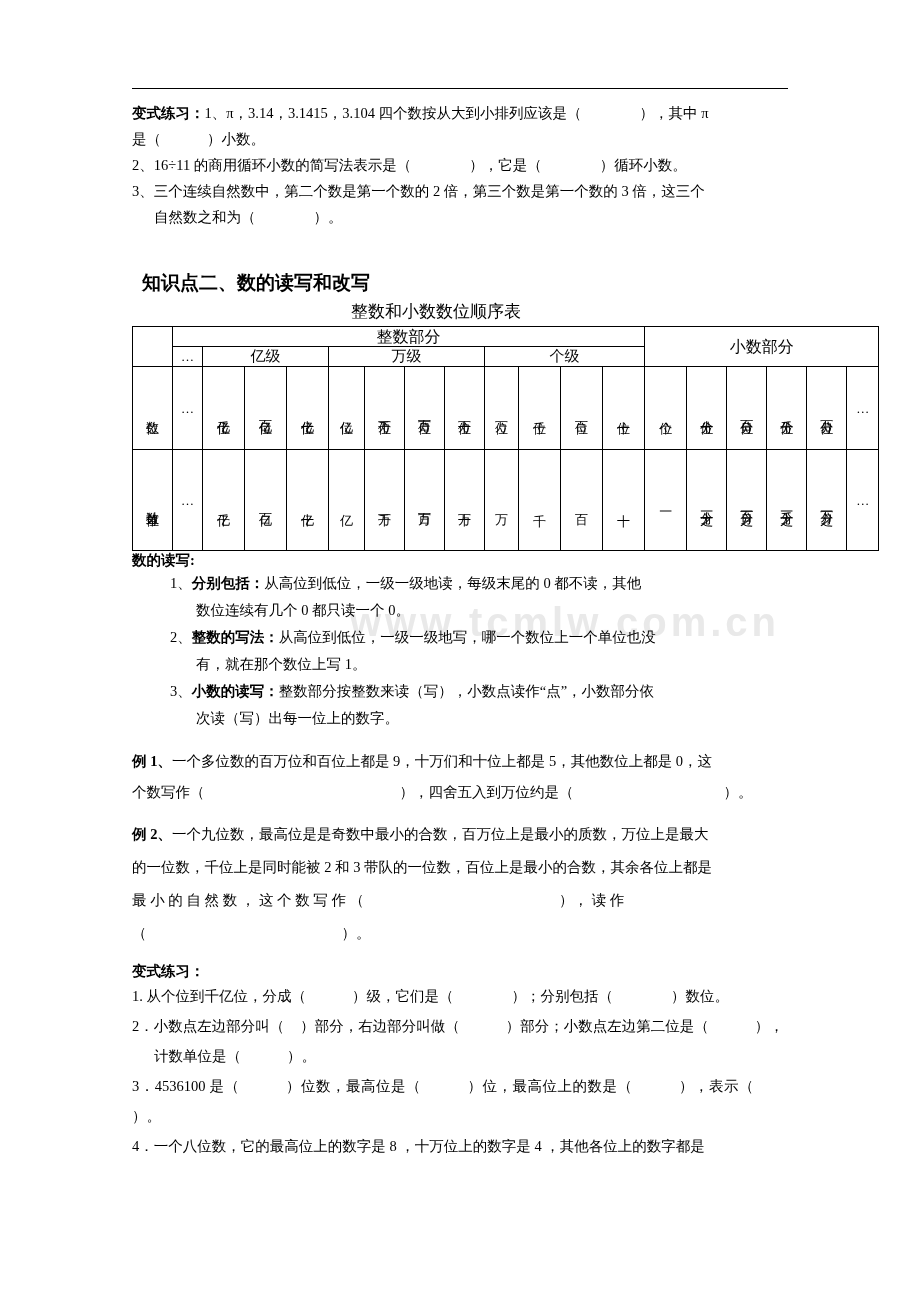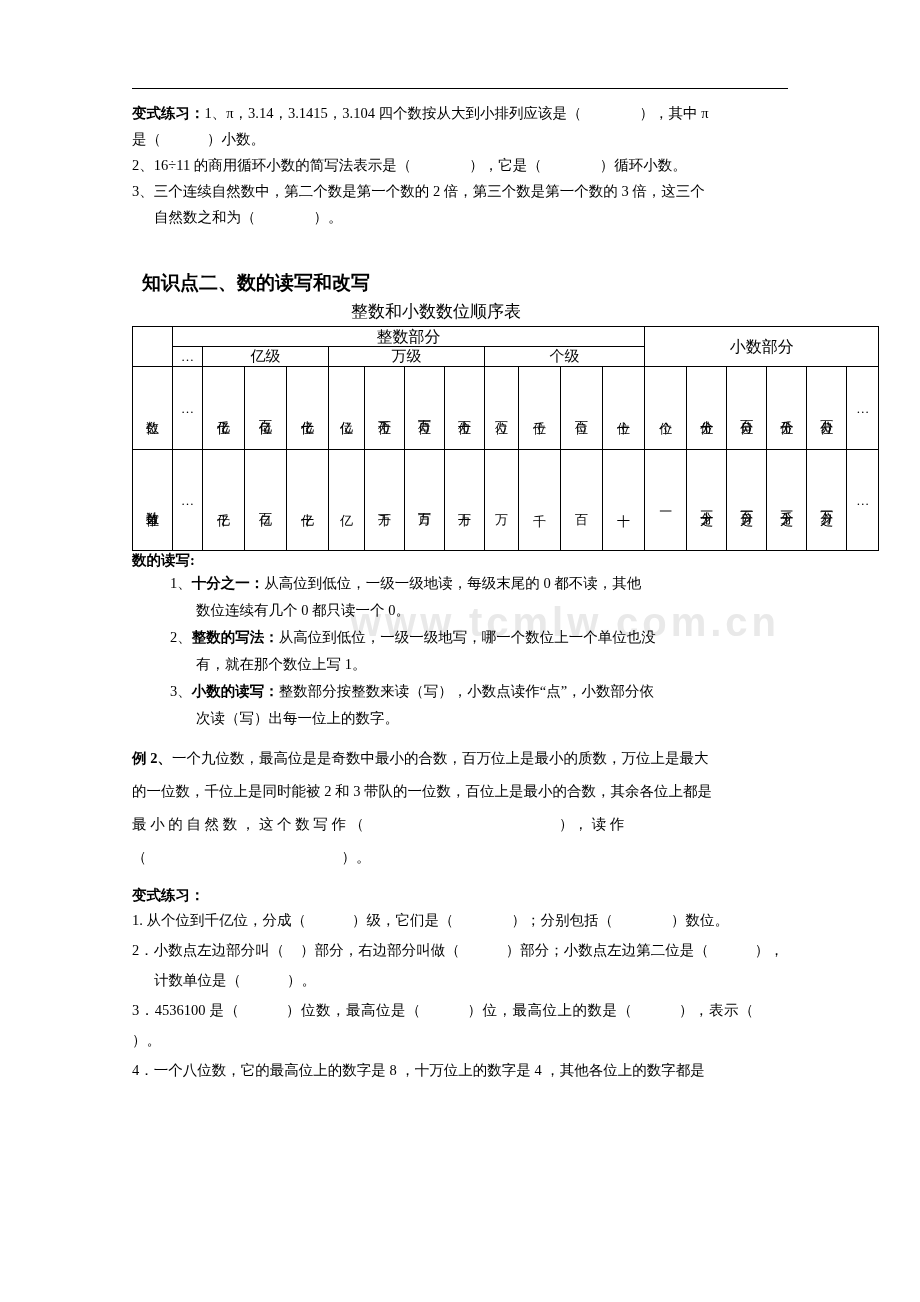--- a/index.html
+++ b/index.html
@@ -235,40 +235,48 @@
         <td><span class="vcell">万分之一</span></td>
         <td>…</td>
       </tr>
     </tbody>
       </table>
 
     <div class="subhead">数的读写:</div>
 
     <div class="li">
       <span class="num">1、</span>
-      <span class="txt"><span class="b">十分之一：</span><span>从高位到低位，一级一级地读，每级末尾的 0 都不读，其他</span></span>
+      <span class="txt"><span class="b">分别包括：</span><span>从高位到低位，一级一级地读，每级末尾的 0 都不读，其他</span></span>
     </div>
     <div class="li">
       <span class="txt" style="padding-left:26px">数位连续有几个 0 都只读一个 0。</span>
     </div>
     <div class="li">
       <span class="num">2、</span>
       <span class="txt"><span class="b">整数的写法：</span><span>从高位到低位，一级一级地写，哪一个数位上一个单位也没</span></span>
     </div>
     <div class="li">
       <span class="txt" style="padding-left:26px">有，就在那个数位上写 1。</span>
     </div>
     <div class="li">
       <span class="num">3、</span>
       <span class="txt"><span class="b">小数的读写：</span><span>整数部分按整数来读（写），小数点读作“点”，小数部分依</span></span>
     </div>
     <div class="li">
       <span class="txt" style="padding-left:26px">次读（写）出每一位上的数字。</span>
     </div>
 
+    <div class="ex">
+      <p>
+        <span class="b">例 1、</span><span>一个多位数的百万位和百位上都是 9，十万们和十位上都是 5，其他数位上都是 0，这</span>
+      </p>
+      <p>
+        <span>个数写作（</span><span class="blank-xl"></span><span>），四舍五入到万位约是（</span><span class="blank-lg"></span><span>）。</span>
+      </p>
+    </div>
 
     <div class="ex2">
       <p>
         <span class="b">例 2、</span><span>一个九位数，最高位是是奇数中最小的合数，百万位上是最小的质数，万位上是最大</span>
       </p>
       <p>
         <span>的一位数，千位上是同时能被 2 和 3 带队的一位数，百位上是最小的合数，其余各位上都是</span>
       </p>
       <p>
         <span>最 小 的 自 然 数 ， 这 个 数 写 作 （</span><span class="blank-xl"></span><span>）， 读 作</span>

